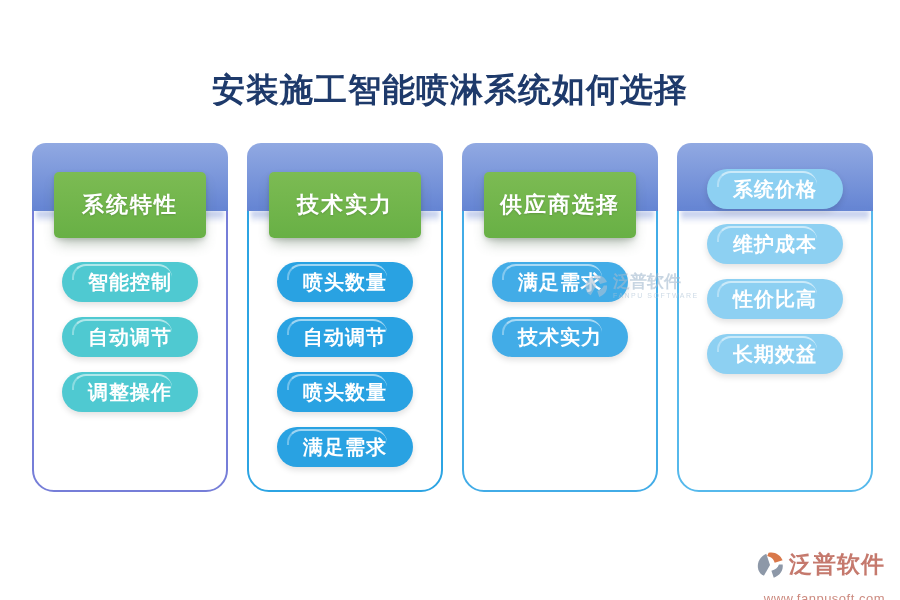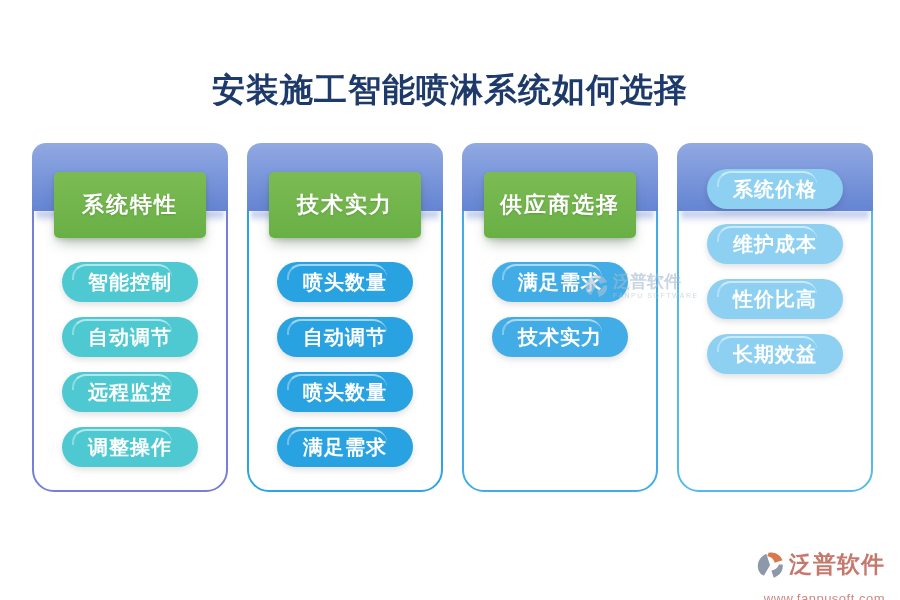--- a/index.html
+++ b/index.html
@@ -99,21 +99,20 @@
 <div class="cards-row">
   <div class="card" style="--border: #767ed8; --pill: #4fc9d1;">
     <div class="band"></div>
     <div class="header-box">
       <span class="header-label">系统特性</span>
     </div>
     <div class="pills">
 
     <div class="pill">智能控制</div>
         <div class="pill">自动调节</div>
-        <div class="pill">远程监控</div>
         <div class="pill">调整操作</div>
       </div>
   </div>
 
   <div class="card" style="--border: #2ca4e3; --pill: #29a2e2;">
     <div class="band"></div>
     <div class="header-box">
       <span class="header-label">技术实力</span>
     </div>
     <div class="pills">

